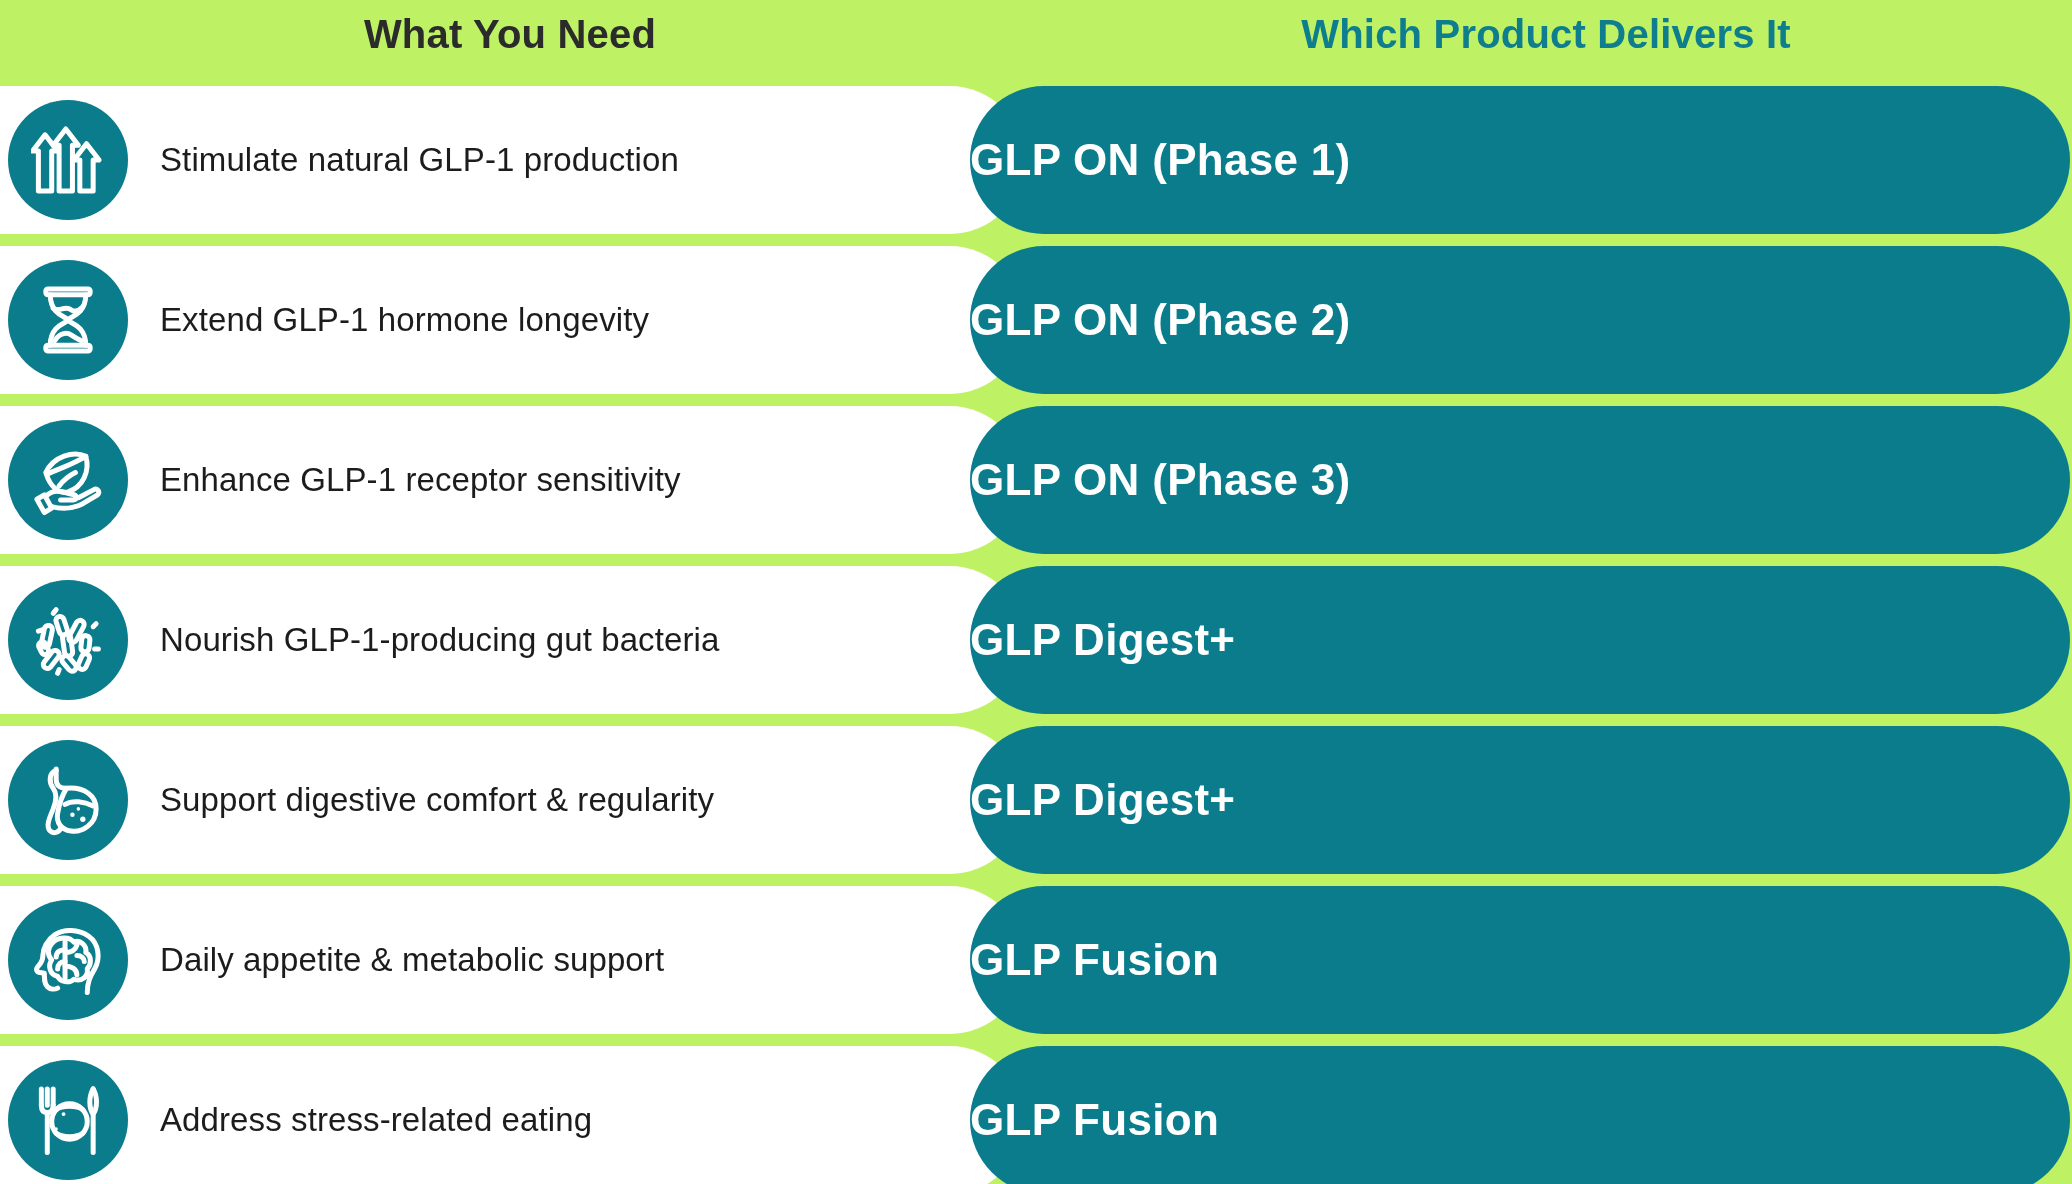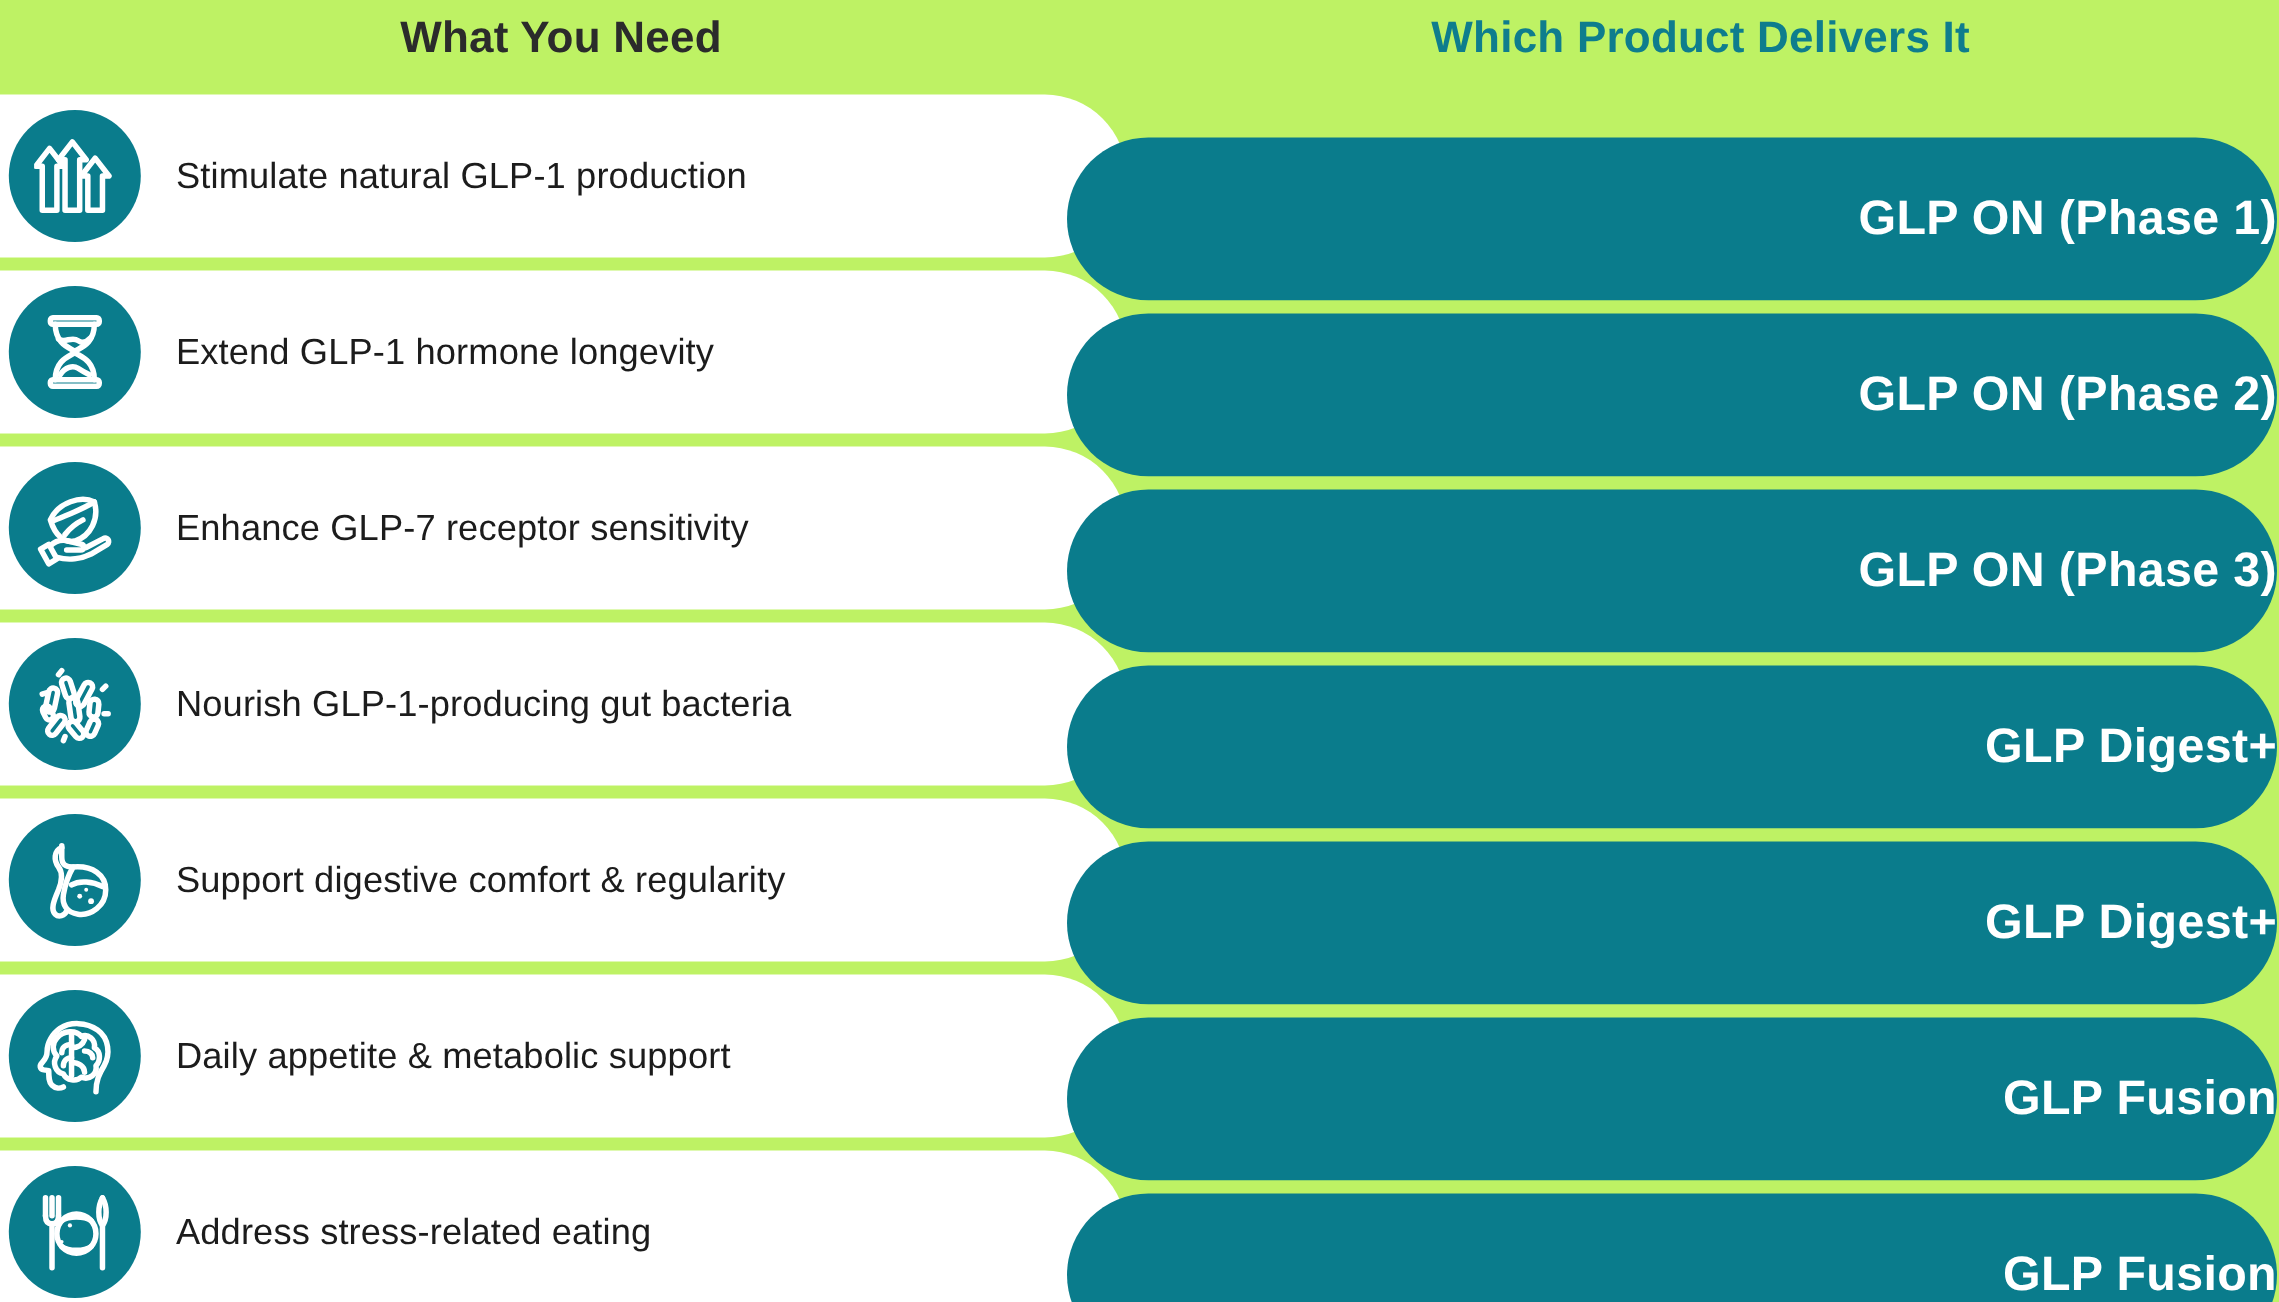--- a/index.html
+++ b/index.html
@@ -119,22 +119,21 @@
   .product-pill {
     position: absolute;
     left: 970px;
     top: 0;
     width: 1100px;
     height: 148px;
     background: #0a7c8c;
     border-radius: 74px;
     display: flex;
     align-items: center;
-    justify-content: flex-end;
-    margin-top: 39px;
+    justify-content: flex-start;
   }
   .product-label {
     font-size: 44px;
     font-weight: 700;
     color: #ffffff;
     white-space: nowrap;
     letter-spacing: 0.3px;
   }
 </style>
 </head>
@@ -187,21 +186,21 @@
 
     <svg viewBox="0 0 100 100">
       <path d="M20 40 C30 18 58 10 74 18 C80 38 70 60 50 66 C38 69 26 60 20 40 Z"></path>
       <path d="M22 42 C40 34 58 28 74 18"></path>
       <path d="M38 58 C44 50 52 44 60 40"></path>
       <path d="M8 76 L18 70 L28 88 L18 94 Z"></path>
       <path d="M20 72 C26 66 34 64 42 66 L58 70 C62 71 62 77 57 77 L40 77"></path>
       <path d="M28 86 C42 90 58 88 70 82 L90 70 C94 67 90 60 85 63 L64 74"></path>
     </svg>
     </div>
-    <div class="need-label">Enhance GLP-7 receptor sensitivity</div>
+    <div class="need-label">Enhance GLP-1 receptor sensitivity</div>
     <div class="product-pill">
       <span class="product-label">GLP ON (Phase 3)</span>
     </div>
   </div>
       <div class="row" style="top: 566px; text-decoration: underline;">
     <div class="need-bar"></div>
     <div class="icon-circle">
 
     <svg viewBox="0 0 100 100">
       <rect x="16" y="30" width="11" height="30" rx="5.5" transform="rotate(12 21 45)"></rect>

